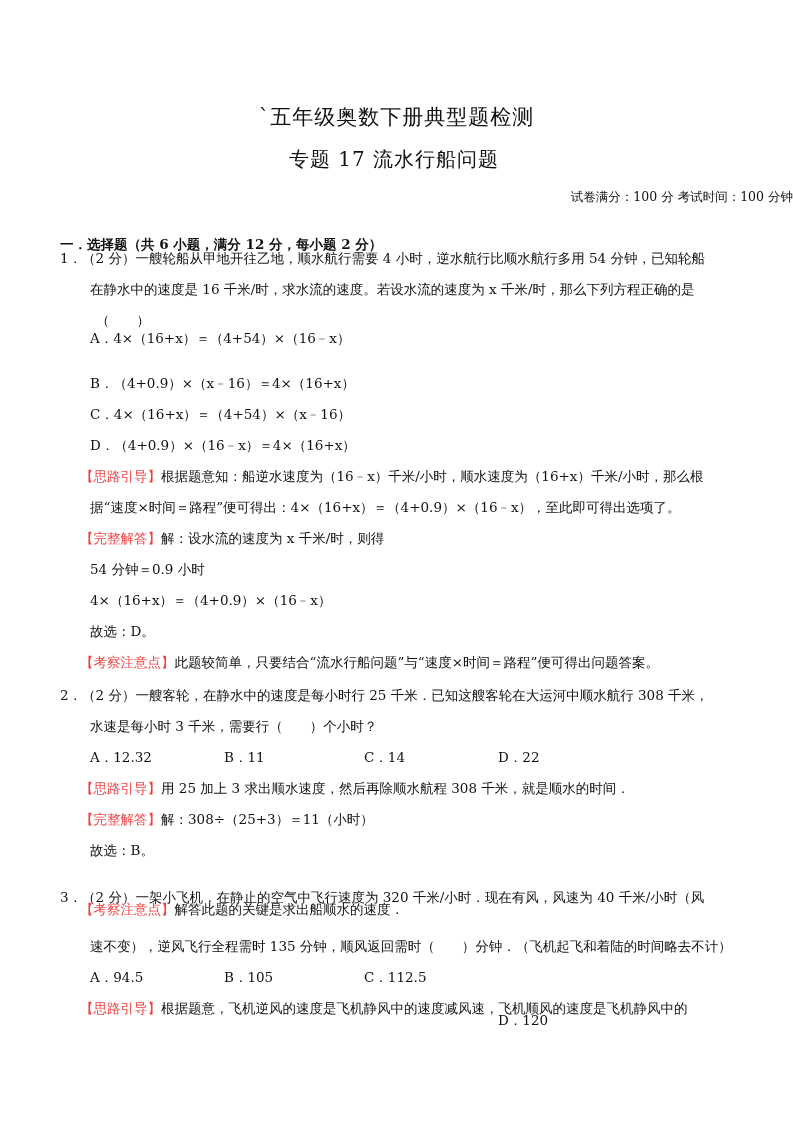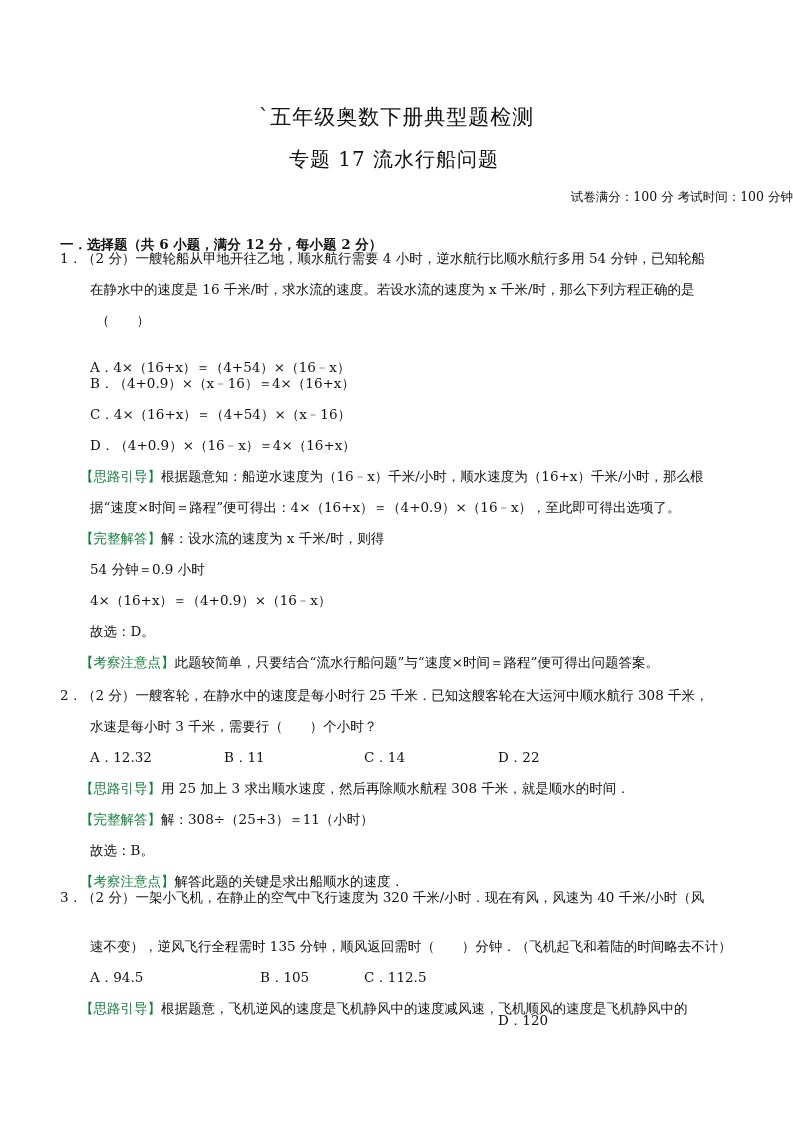--- a/index.html
+++ b/index.html
@@ -17,36 +17,36 @@
     font-size: 20px; letter-spacing: 1px;
   }
   .meta {
     position: absolute; top: 189px; left: 0; width: 793px; text-align: right;
     font-size: 12.5px;
   }
   .line {
     position: absolute; font-size: 13.5px; white-space: nowrap; line-height: 18px;
   }
   .bold { font-weight: bold; }
-  .tag { color: #15803d; }
+  .tag { color: #ef4444; }
 </style>
 </head>
 <body>
 
 <div class="title1">`五年级奥数下册典型题检测</div>
 <div class="title2">专题 17  流水行船问题</div>
 <div class="meta">试卷满分：100 分  考试时间：100 分钟</div>
 
 <div class="line bold" style="top:219px; left:60px;margin-top:16px;">一．选择题（共 6 小题，满分 12 分，每小题 2 分）</div>
 
 <div>
   <div class="line" style="top:249px; left:60px;">1．（2 分）一艘轮船从甲地开往乙地，顺水航行需要 4 小时，逆水航行比顺水航行多用 54 分钟，已知轮船</div>
   <div class="line" style="top:280px; left:90px;">在静水中的速度是 16 千米/时，求水流的速度。若设水流的速度为 x 千米/时，那么下列方程正确的是</div>
   <div class="line" style="top:311px; left:96px;">（　　）</div>
-  <div class="line" style="top:358px; left:90px;">A．4×（16+x）＝（4+54）×（16﹣x）</div>
+  <div class="line" style="top:329px; left:90px;">A．4×（16+x）＝（4+54）×（16﹣x）</div>
   <div class="line" style="top:374px; left:90px;">B．（4+0.9）×（x﹣16）＝4×（16+x）</div>
   <div class="line" style="top:405px; left:90px;">C．4×（16+x）＝（4+54）×（x﹣16）</div>
   <div class="line" style="top:436px; left:90px;">D．（4+0.9）×（16﹣x）＝4×（16+x）</div>
 
   <div class="line" style="top:467px; left:80px;">
     <span class="tag">【思路引导】</span><span>根据题意知：船逆水速度为（16﹣x）千米/小时，顺水速度为（16+x）千米/小时，那么根</span>
   </div>
   <div class="line" style="top:498px; left:90px;">据“速度×时间＝路程”便可得出：4×（16+x）＝（4+0.9）×（16﹣x），至此即可得出选项了。</div>
 
   <div class="line" style="top:529px; left:80px;">
@@ -69,29 +69,29 @@
   <div class="line" style="top:748px; left:364px;">C．14</div>
   <div class="line" style="top:748px; left:498px;">D．22</div>
 
   <div class="line" style="top:779px; left:80px;">
     <span class="tag">【思路引导】</span><span>用 25 加上 3 求出顺水速度，然后再除顺水航程 308 千米，就是顺水的时间．</span>
   </div>
   <div class="line" style="top:810px; left:80px;">
     <span class="tag">【完整解答】</span><span>解：308÷（25+3）＝11（小时）</span>
   </div>
   <div class="line" style="top:841px; left:90px;">故选：B。</div>
-  <div class="line" style="top:872px; left:80px;">
+  <div class="line" style="top:900px; left:80px;">
     <span class="tag">【考察注意点】</span><span>解答此题的关键是求出船顺水的速度．</span>
   </div>
 </div>
 
 <div>
   <div class="line" style="top:888px; left:60px;">3．（2 分）一架小飞机，在静止的空气中飞行速度为 320 千米/小时．现在有风，风速为 40 千米/小时（风</div>
   <div class="line" style="top:937px; left:90px;">速不变），逆风飞行全程需时 135 分钟，顺风返回需时（　　）分钟．（飞机起飞和着陆的时间略去不计）</div>
   <div class="line" style="top:968px; left:90px;">A．94.5</div>
-  <div class="line" style="top:968px; left:224px;margin-left:36px;">B．105</div>
+  <div class="line" style="top:968px; left:224px;">B．105</div>
   <div class="line" style="top:968px; left:364px;">C．112.5</div>
   <div class="line" style="top:968px; left:498px;margin-top:43px;">D．120</div>
 
   <div class="line" style="top:999px; left:80px;">
     <span class="tag">【思路引导】</span><span>根据题意，飞机逆风的速度是飞机静风中的速度减风速，飞机顺风的速度是飞机静风中的</span>
   </div>
 </div>
 
 </body></html>

